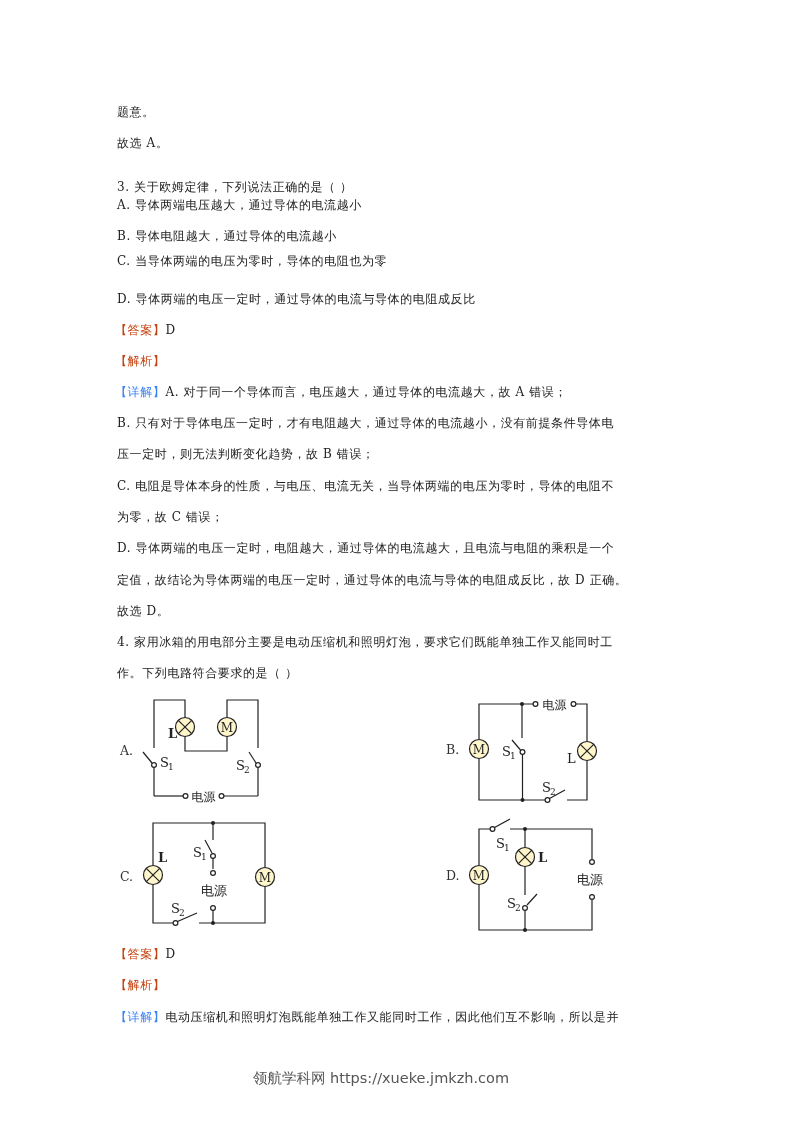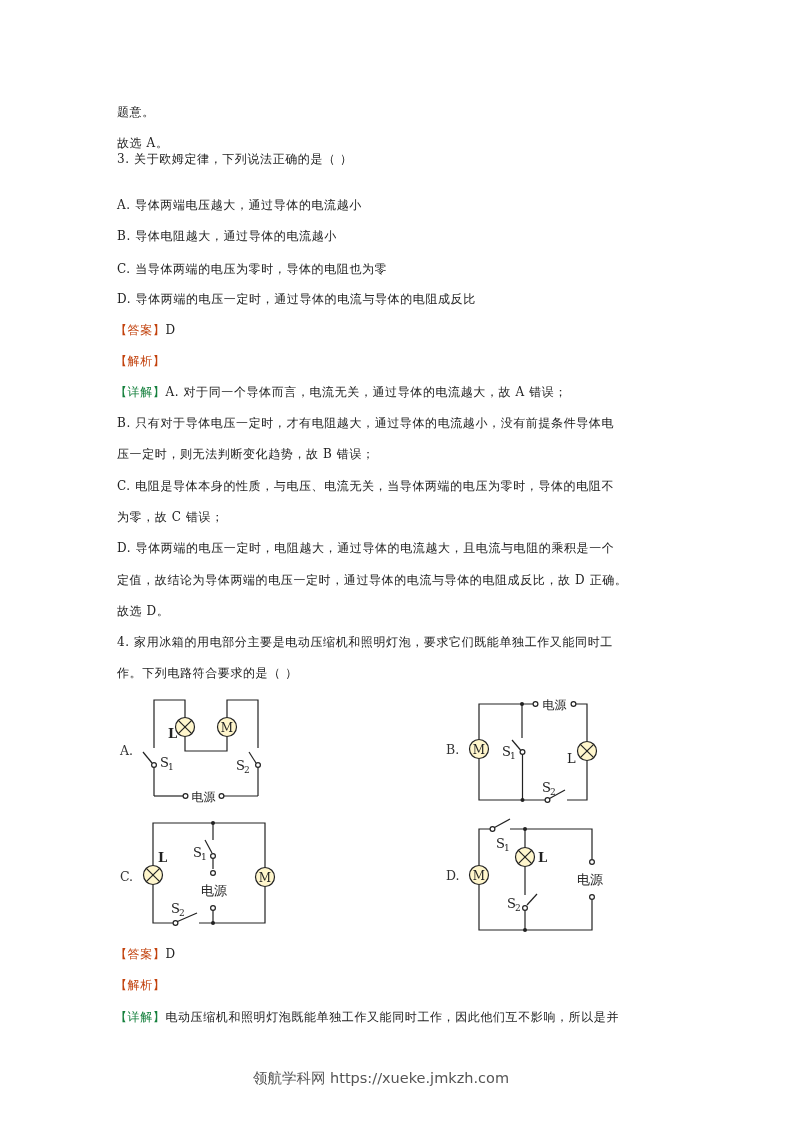--- a/index.html
+++ b/index.html
@@ -1,46 +1,46 @@
 <!DOCTYPE html>
 <html><head>
 <meta charset="utf-8">
 <style>
   html, body { margin: 0; padding: 0; background: #ffffff; }
   body { width: 793px; height: 1122px; position: relative; overflow: hidden;
          font-family: "DejaVu Serif", "Liberation Serif", serif; color: #222; }
   .line { position: absolute; left: 117px; font-size: 12px; line-height: 18px;
           white-space: nowrap; letter-spacing: 0.6px; }
   .tag { color: #c2410c; }
-  .tag-dark { color: #15803d; }
+  .tag-dark { color: #3b82f6; }
   .diagram { position: absolute; }
   .opt-label { position: absolute; font-size: 12.5px; color: #333; }
   .footer { position: absolute; left: 0; width: 762px; top: 1069px; text-align: center;
             font-family: "DejaVu Sans", sans-serif; font-size: 14.5px; color: #555; }
   svg text { font-family: "DejaVu Serif", "Liberation Serif", serif; fill: #222; }
 </style>
 </head>
 <body>
 
 <div class="line" style="top:103px">题意。</div>
 <div class="line" style="top:134px">故选 A。</div>
-<div class="line" style="top:150px">3.  关于欧姆定律，下列说法正确的是（      ）</div>
+<div class="line" style="top:178px">3.  关于欧姆定律，下列说法正确的是（      ）</div>
 <div class="line" style="top:196px">A.  导体两端电压越大，通过导体的电流越小</div>
 <div class="line" style="top:227px">B.  导体电阻越大，通过导体的电流越小</div>
-<div class="line" style="top:260px">C.  当导体两端的电压为零时，导体的电阻也为零</div>
+<div class="line" style="top:252px">C.  当导体两端的电压为零时，导体的电阻也为零</div>
 <div class="line" style="top:290px">D.  导体两端的电压一定时，通过导体的电流与导体的电阻成反比</div>
 
 <div class="line" style="top:321px; left:115px">
   <span class="tag">【答案】</span><span>D</span>
 </div>
 <div class="line" style="top:352px; left:115px">
   <span class="tag">【解析】</span>
 </div>
 <div class="line" style="top:383px; left:115px">
-  <span class="tag-dark">【详解】</span><span>A. 对于同一个导体而言，电流无关，通过导体的电流越大，故 A 错误；</span>
+  <span class="tag-dark">【详解】</span><span>A. 对于同一个导体而言，电压越大，通过导体的电流越大，故 A 错误；</span>
 </div>
 <div class="line" style="top:414px">B. 只有对于导体电压一定时，才有电阻越大，通过导体的电流越小，没有前提条件导体电</div>
 <div class="line" style="top:445px">压一定时，则无法判断变化趋势，故 B 错误；</div>
 <div class="line" style="top:477px">C. 电阻是导体本身的性质，与电压、电流无关，当导体两端的电压为零时，导体的电阻不</div>
 <div class="line" style="top:508px">为零，故 C 错误；</div>
 <div class="line" style="top:539px">D. 导体两端的电压一定时，电阻越大，通过导体的电流越大，且电流与电阻的乘积是一个</div>
 <div class="line" style="top:571px">定值，故结论为导体两端的电压一定时，通过导体的电流与导体的电阻成反比，故 D 正确。</div>
 <div class="line" style="top:602px">故选 D。</div>
 
 <div class="line" style="top:633px">4.  家用冰箱的用电部分主要是电动压缩机和照明灯泡，要求它们既能单独工作又能同时工</div>

